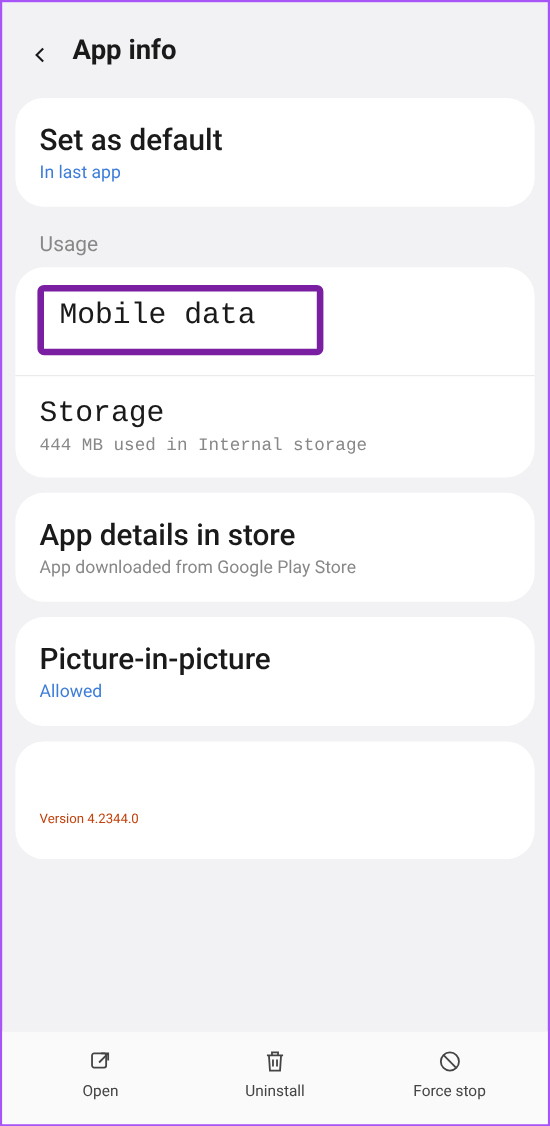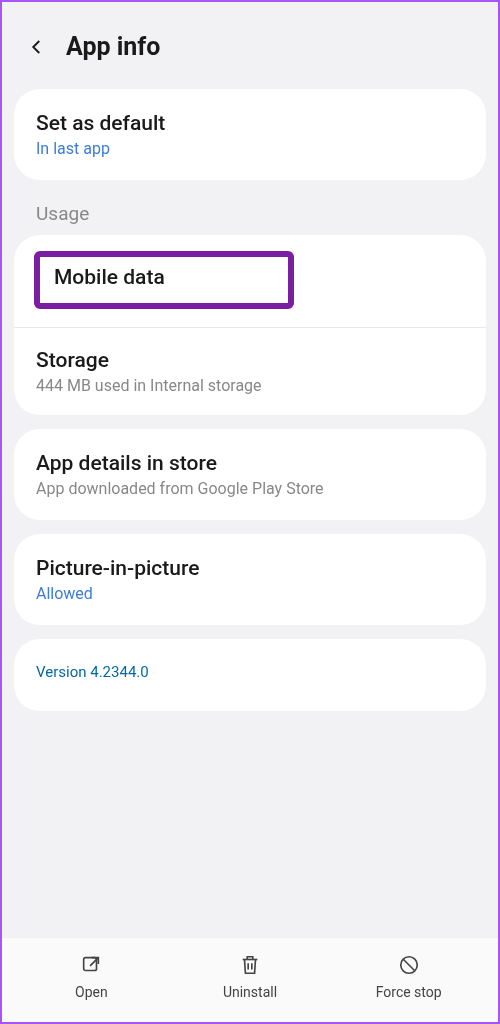--- a/index.html
+++ b/index.html
@@ -10,21 +10,21 @@
       font-family: -apple-system, BlinkMacSystemFont, 'Segoe UI', Roboto, sans-serif;
       border: 2px solid #a855f7;
       overflow: hidden;
       position: relative;
     }
     .container {
       padding: 0;
     }
     .header {
       display: flex;
-      align-items: center;
+      align-items: flex-end;
       padding: 30px 20px 28px 24px;
       gap: 18px;
     }
     .back-btn {
       width: 22px;
       height: 22px;
       display: flex;
       align-items: center;
       justify-content: center;
       cursor: pointer;
@@ -35,21 +35,21 @@
       font-weight: 700;
       color: #1a1a1a;
     }
     .card {
       background: #fff;
       border-radius: 26px;
       margin: 0 12px 14px 12px;
       padding: 22px 22px;
     }
     .setting-title {
-      font-size: 21px;
+      font-size: 27px;
       font-weight: 500;
       color: #1a1a1a;
       margin-bottom: 4px;
     }
     .setting-sub {
       font-size: 16px;
       color: #888;
     }
     .setting-sub.link {
       color: #3d7dd9;
@@ -61,40 +61,42 @@
     }
     .usage-card {
       background: #fff;
       border-radius: 26px;
       margin: 0 12px 14px 12px;
       padding: 0;
     }
     .usage-item {
       padding: 20px 22px;
       border-bottom: 1px solid #e8e8e8;
+      font-family: Liberation Mono, monospace;
     }
     .usage-item:last-child { border-bottom: none; }
     .highlight-box {
       border: 6px solid #7b1fa2;
       border-radius: 6px;
       padding: 8px 14px 10px 14px;
       margin: 6px 0 6px -2px;
       display: inline-block;
       min-width: 260px;
     }
     .usage-item.first { padding-top: 10px; padding-bottom: 12px; }
     .version-card {
       background: #fff;
       border-radius: 26px;
       margin: 0 12px 14px 12px;
       padding: 24px 22px 30px 22px;
     }
     .version-text {
-      font-size: 15px;
-      color: #0369a1;
+      font-size: 12px;
+      color: #c2410c;
+      margin-top: 39px;
     }
     .bottom-bar {
       position: absolute;
       bottom: 0;
       left: 0;
       right: 0;
       background: #fafafa;
       display: flex;
       justify-content: space-around;
       align-items: center;

